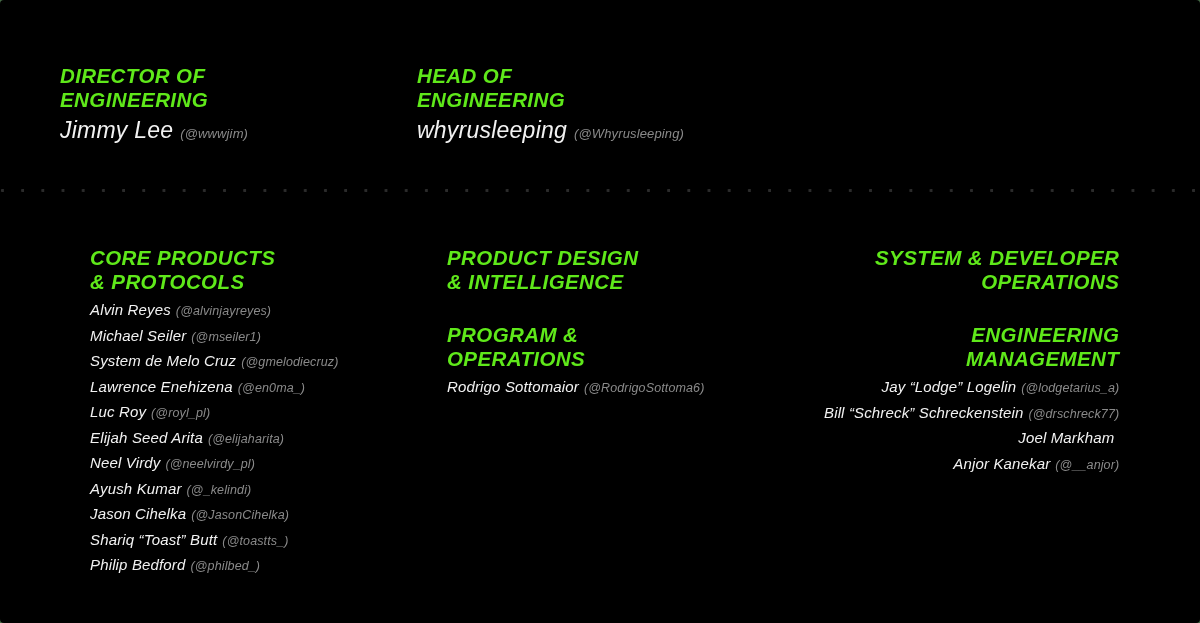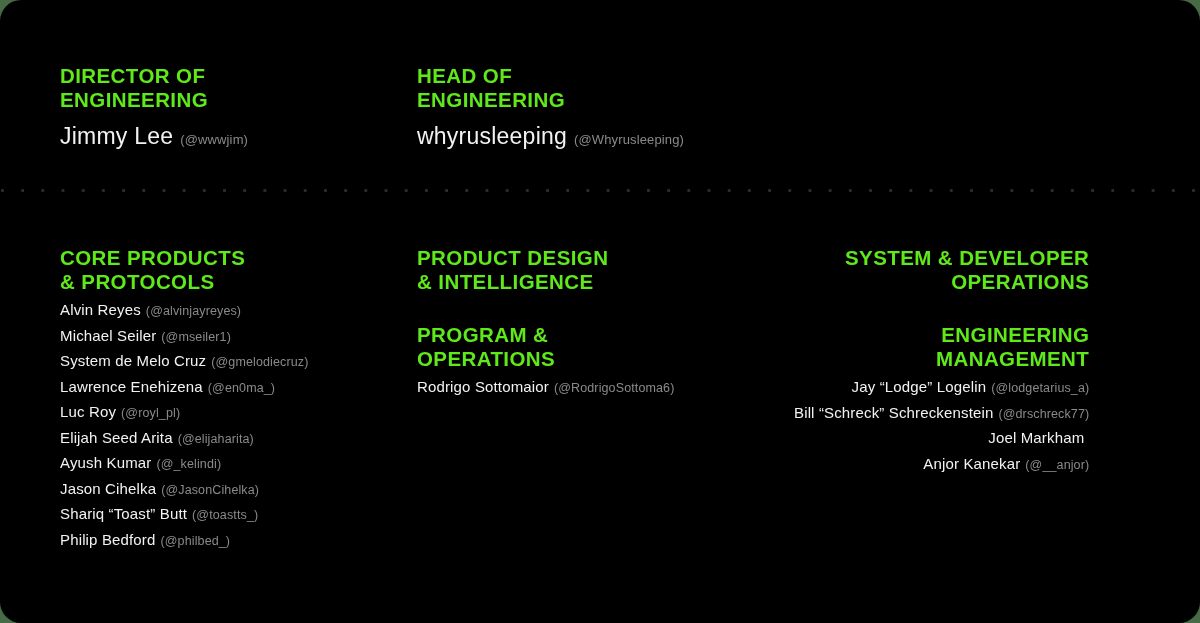--- a/index.html
+++ b/index.html
@@ -14,23 +14,24 @@
     font-family: "Liberation Sans", sans-serif;
     -webkit-font-smoothing: antialiased;
   }
 
   .card {
     position: absolute;
     left: 0; top: 0;
     width: 1200px;
     height: 623px;
     background: #000000;
-    border-radius: 21px;
+    border-radius: 4px;
     box-sizing: border-box;
     overflow: hidden;
+    font-style: italic;
   }
 
   
   .top-band {
     position: absolute;
     left: 0; top: 0;
     width: 1200px;
     height: 190px;
   }
 
@@ -73,29 +74,29 @@
     color: #8a8a8a;
     font-size: 12.5px;
     font-weight: 400;
     letter-spacing: 0.01em;
     margin-left: 5px;
   }
 
   
   .lead .person-name { font-size: 23px; }
   .lead .person-handle { font-size: 13px; margin-left: 7px; }
-  .lead .person { line-height: 40px; }
+  .lead .person { line-height: 28px; }
 
   
   .col-a { position: absolute; left: 60px;  }
   .col-b { position: absolute; left: 417px; }
   .col-c { position: absolute; left: 794px; text-align: right; }
 
   .lead-row  { top: 64px; }
-  .body-row  { top: 246px; }
+  .body-row  { top: 246px; margin-left: 30px; }
 
   .block + .block { margin-top: 30px; }
 </style>
 </head>
 <body>
 
 <div class="card">
 
   <div class="top-band">
 
@@ -123,20 +124,21 @@
     <div class="block">
       <h2 class="group-title">Core Products
 &amp; Protocols</h2>
       <div>
         <div class="person"><span class="person-name">Alvin Reyes</span><span class="person-handle">(@alvinjayreyes)</span></div>
         <div class="person"><span class="person-name">Michael Seiler</span><span class="person-handle">(@mseiler1)</span></div>
         <div class="person"><span class="person-name">System de Melo Cruz</span><span class="person-handle">(@gmelodiecruz)</span></div>
         <div class="person"><span class="person-name">Lawrence Enehizena</span><span class="person-handle">(@en0ma_)</span></div>
         <div class="person"><span class="person-name">Luc Roy</span><span class="person-handle">(@royl_pl)</span></div>
         <div class="person"><span class="person-name">Elijah Seed Arita</span><span class="person-handle">(@elijaharita)</span></div>
+        <div class="person"><span class="person-name">Neel Virdy</span><span class="person-handle">(@neelvirdy_pl)</span></div>
         <div class="person"><span class="person-name">Ayush Kumar</span><span class="person-handle">(@_kelindi)</span></div>
         <div class="person"><span class="person-name">Jason Cihelka</span><span class="person-handle">(@JasonCihelka)</span></div>
         <div class="person"><span class="person-name">Shariq “Toast” Butt</span><span class="person-handle">(@toastts_)</span></div>
         <div class="person"><span class="person-name">Philip Bedford</span><span class="person-handle">(@philbed_)</span></div>
       </div>
     </div>
   </div>
 
   <div class="col-b body-row">
     <div class="block">

